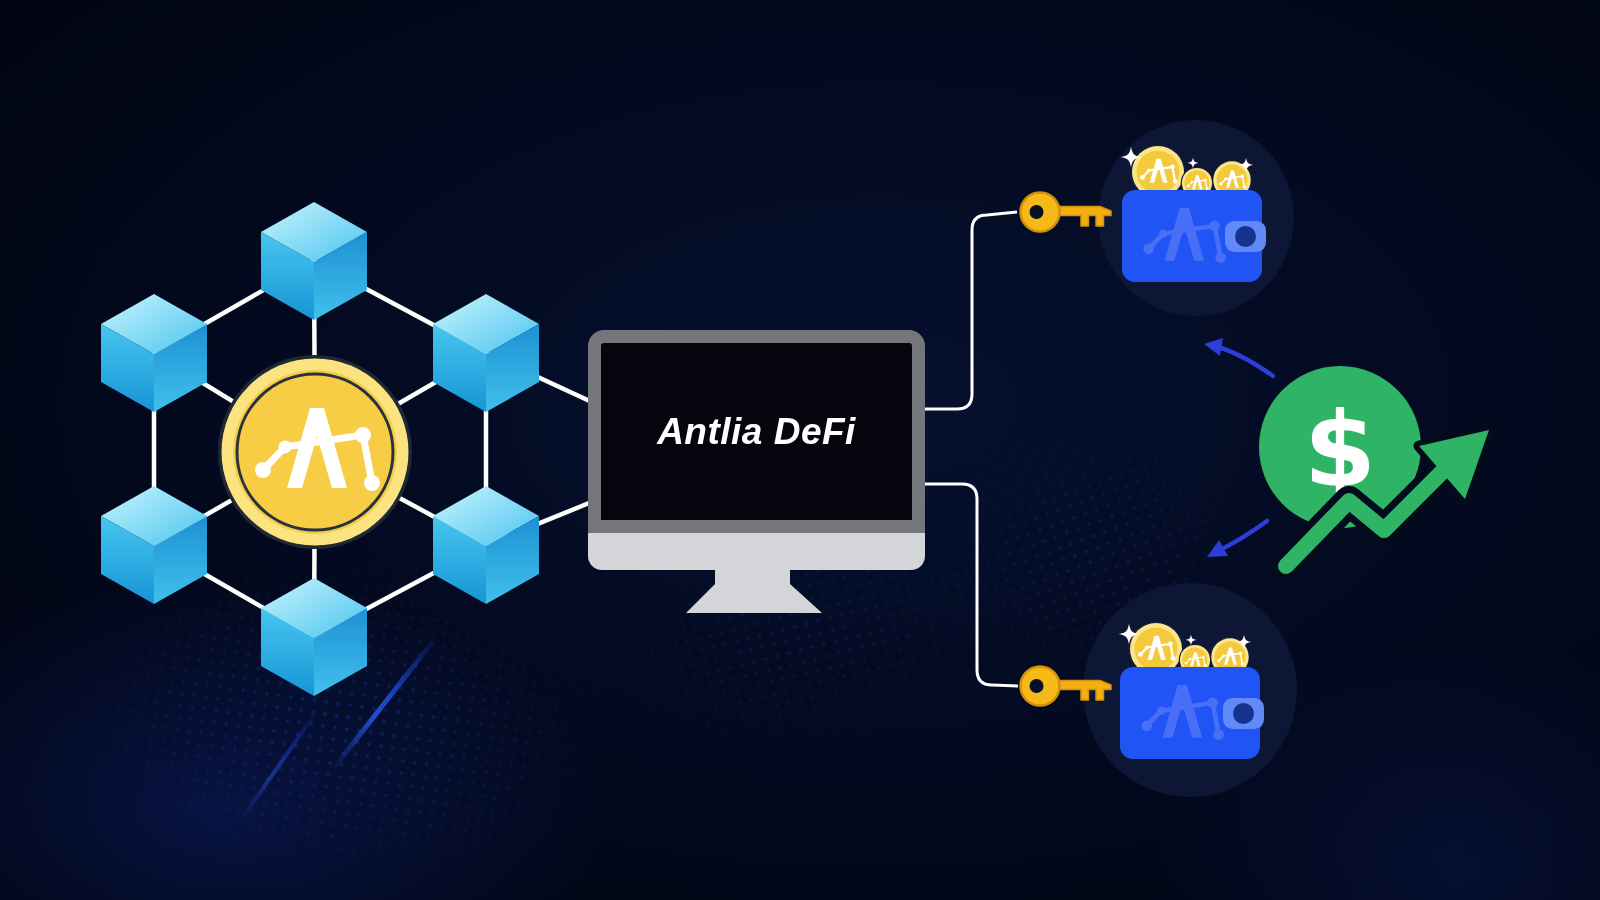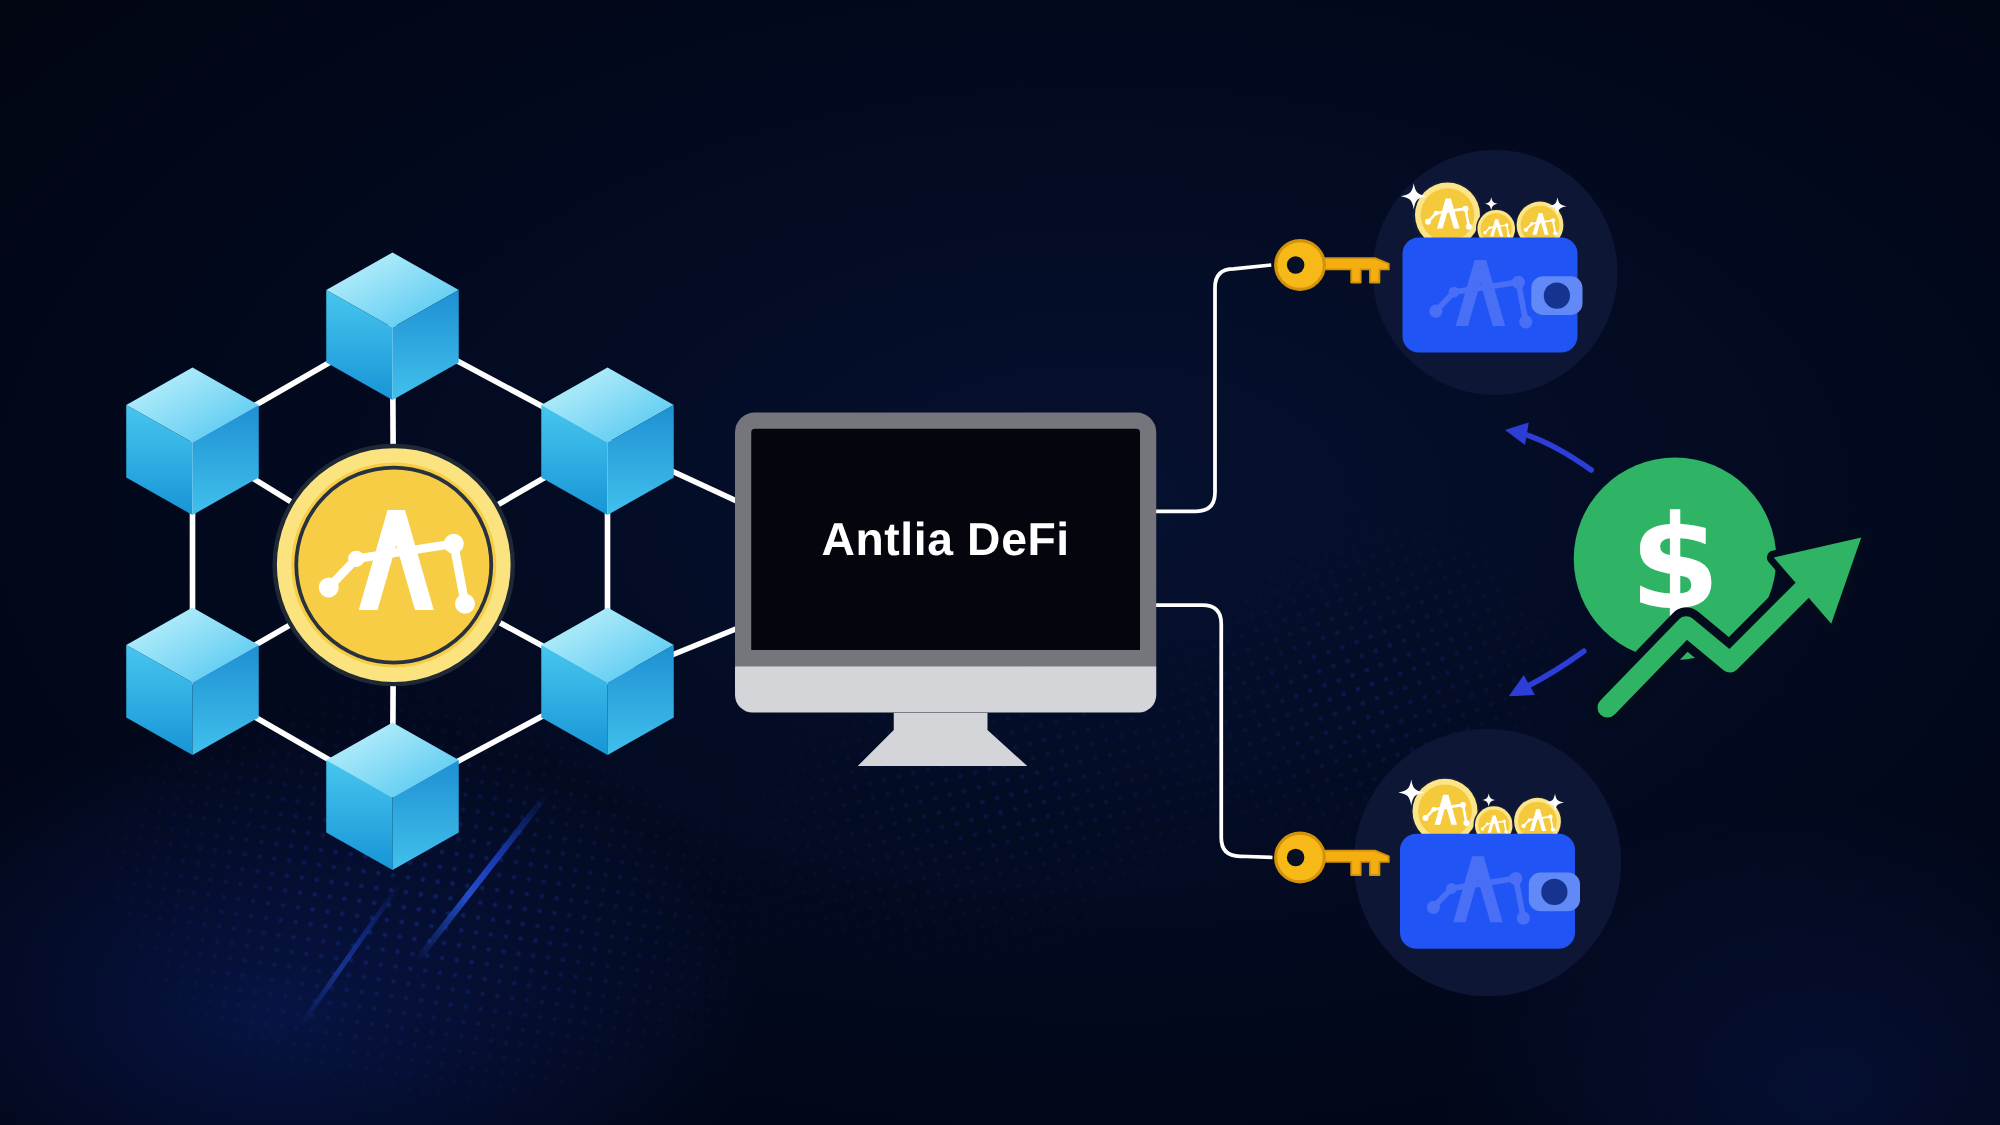--- a/index.html
+++ b/index.html
@@ -38,21 +38,21 @@
 
   
   .monitor{position:absolute;left:0;top:0;pointer-events:none;}
   .monitor-frame{
     position:absolute;left:588px;top:330px;width:337px;height:203px;
     box-sizing:border-box;border:13px solid #75767b;border-radius:16px 16px 0 0;
     background:#05050e;display:flex;align-items:center;justify-content:center;
   }
   .monitor-title{
     text-align:center;color:#ffffff;font-weight:700;font-size:37px;line-height:44px;
-    letter-spacing:.5px;font-family:"Liberation Sans", sans-serif;
+    letter-spacing:.5px;font-family:"Liberation Sans", sans-serif;font-style:italic;
   }
   .monitor-title span{display:block;}
   .monitor-chin{
     position:absolute;left:588px;top:533px;width:337px;height:37px;
     background:#d3d5d8;border-radius:0 0 14px 14px;
   }
   .monitor-stand{
     position:absolute;left:682px;top:570px;width:150px;height:43px;background:#d3d5d8;
     clip-path:polygon(33px 0, 108px 0, 108px 14px, 140px 43px, 4px 43px, 33px 14px);
   }

